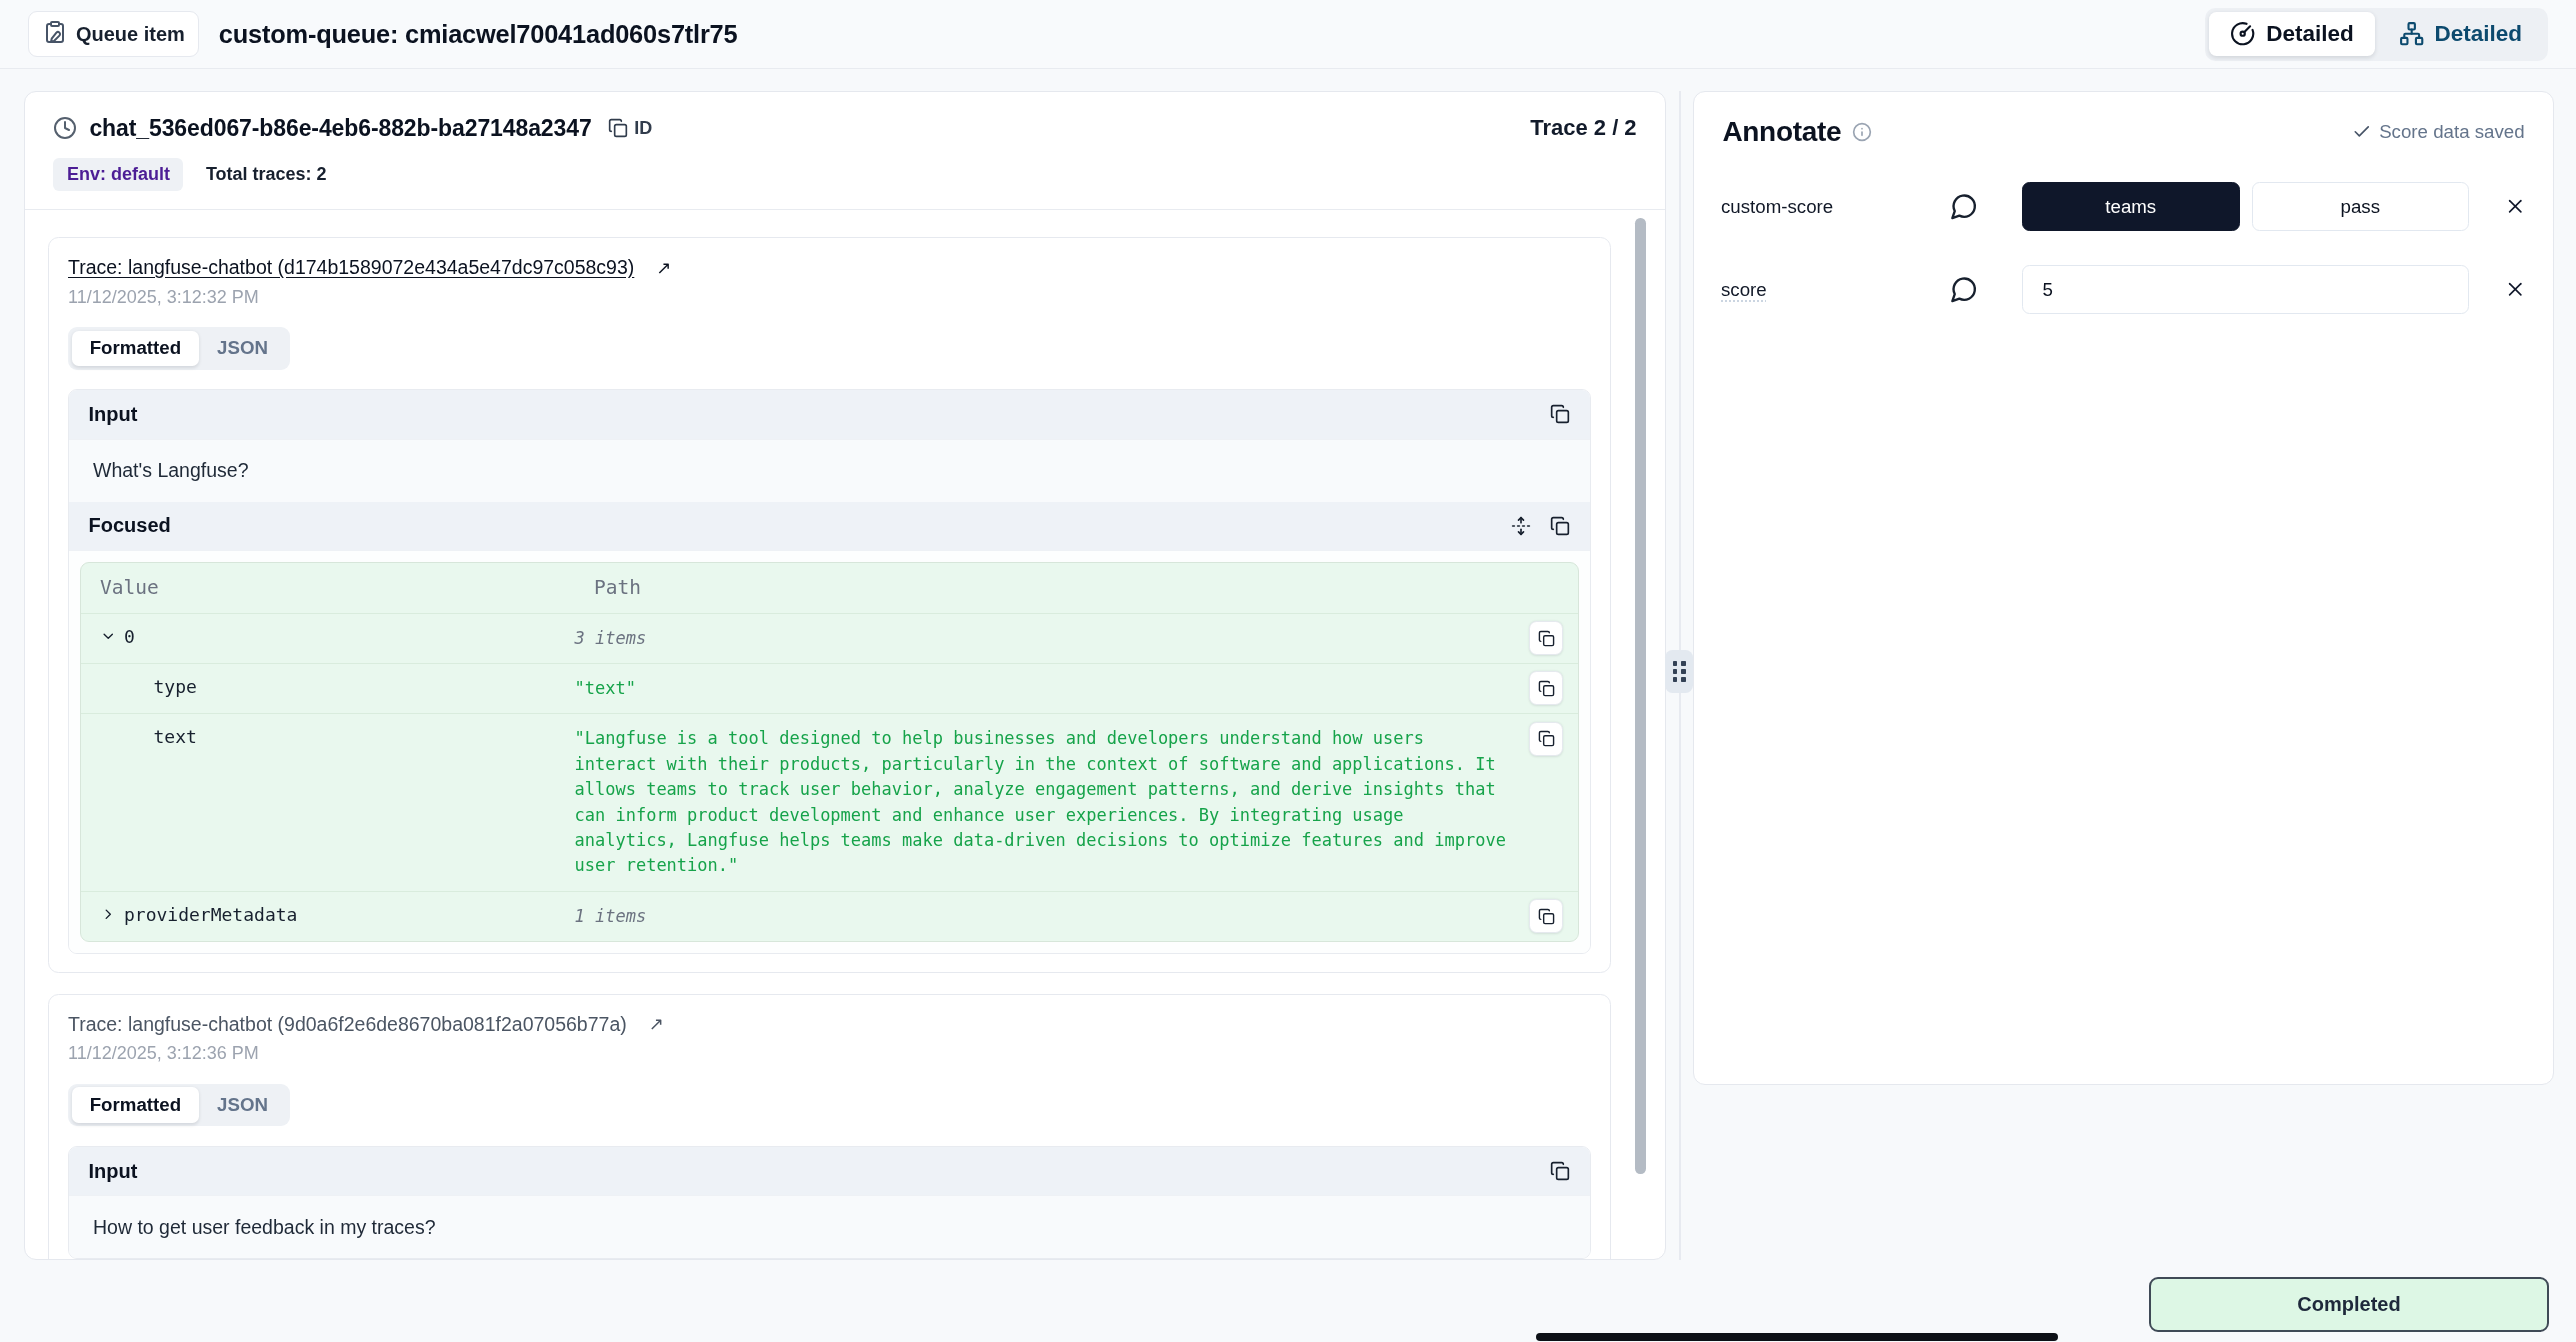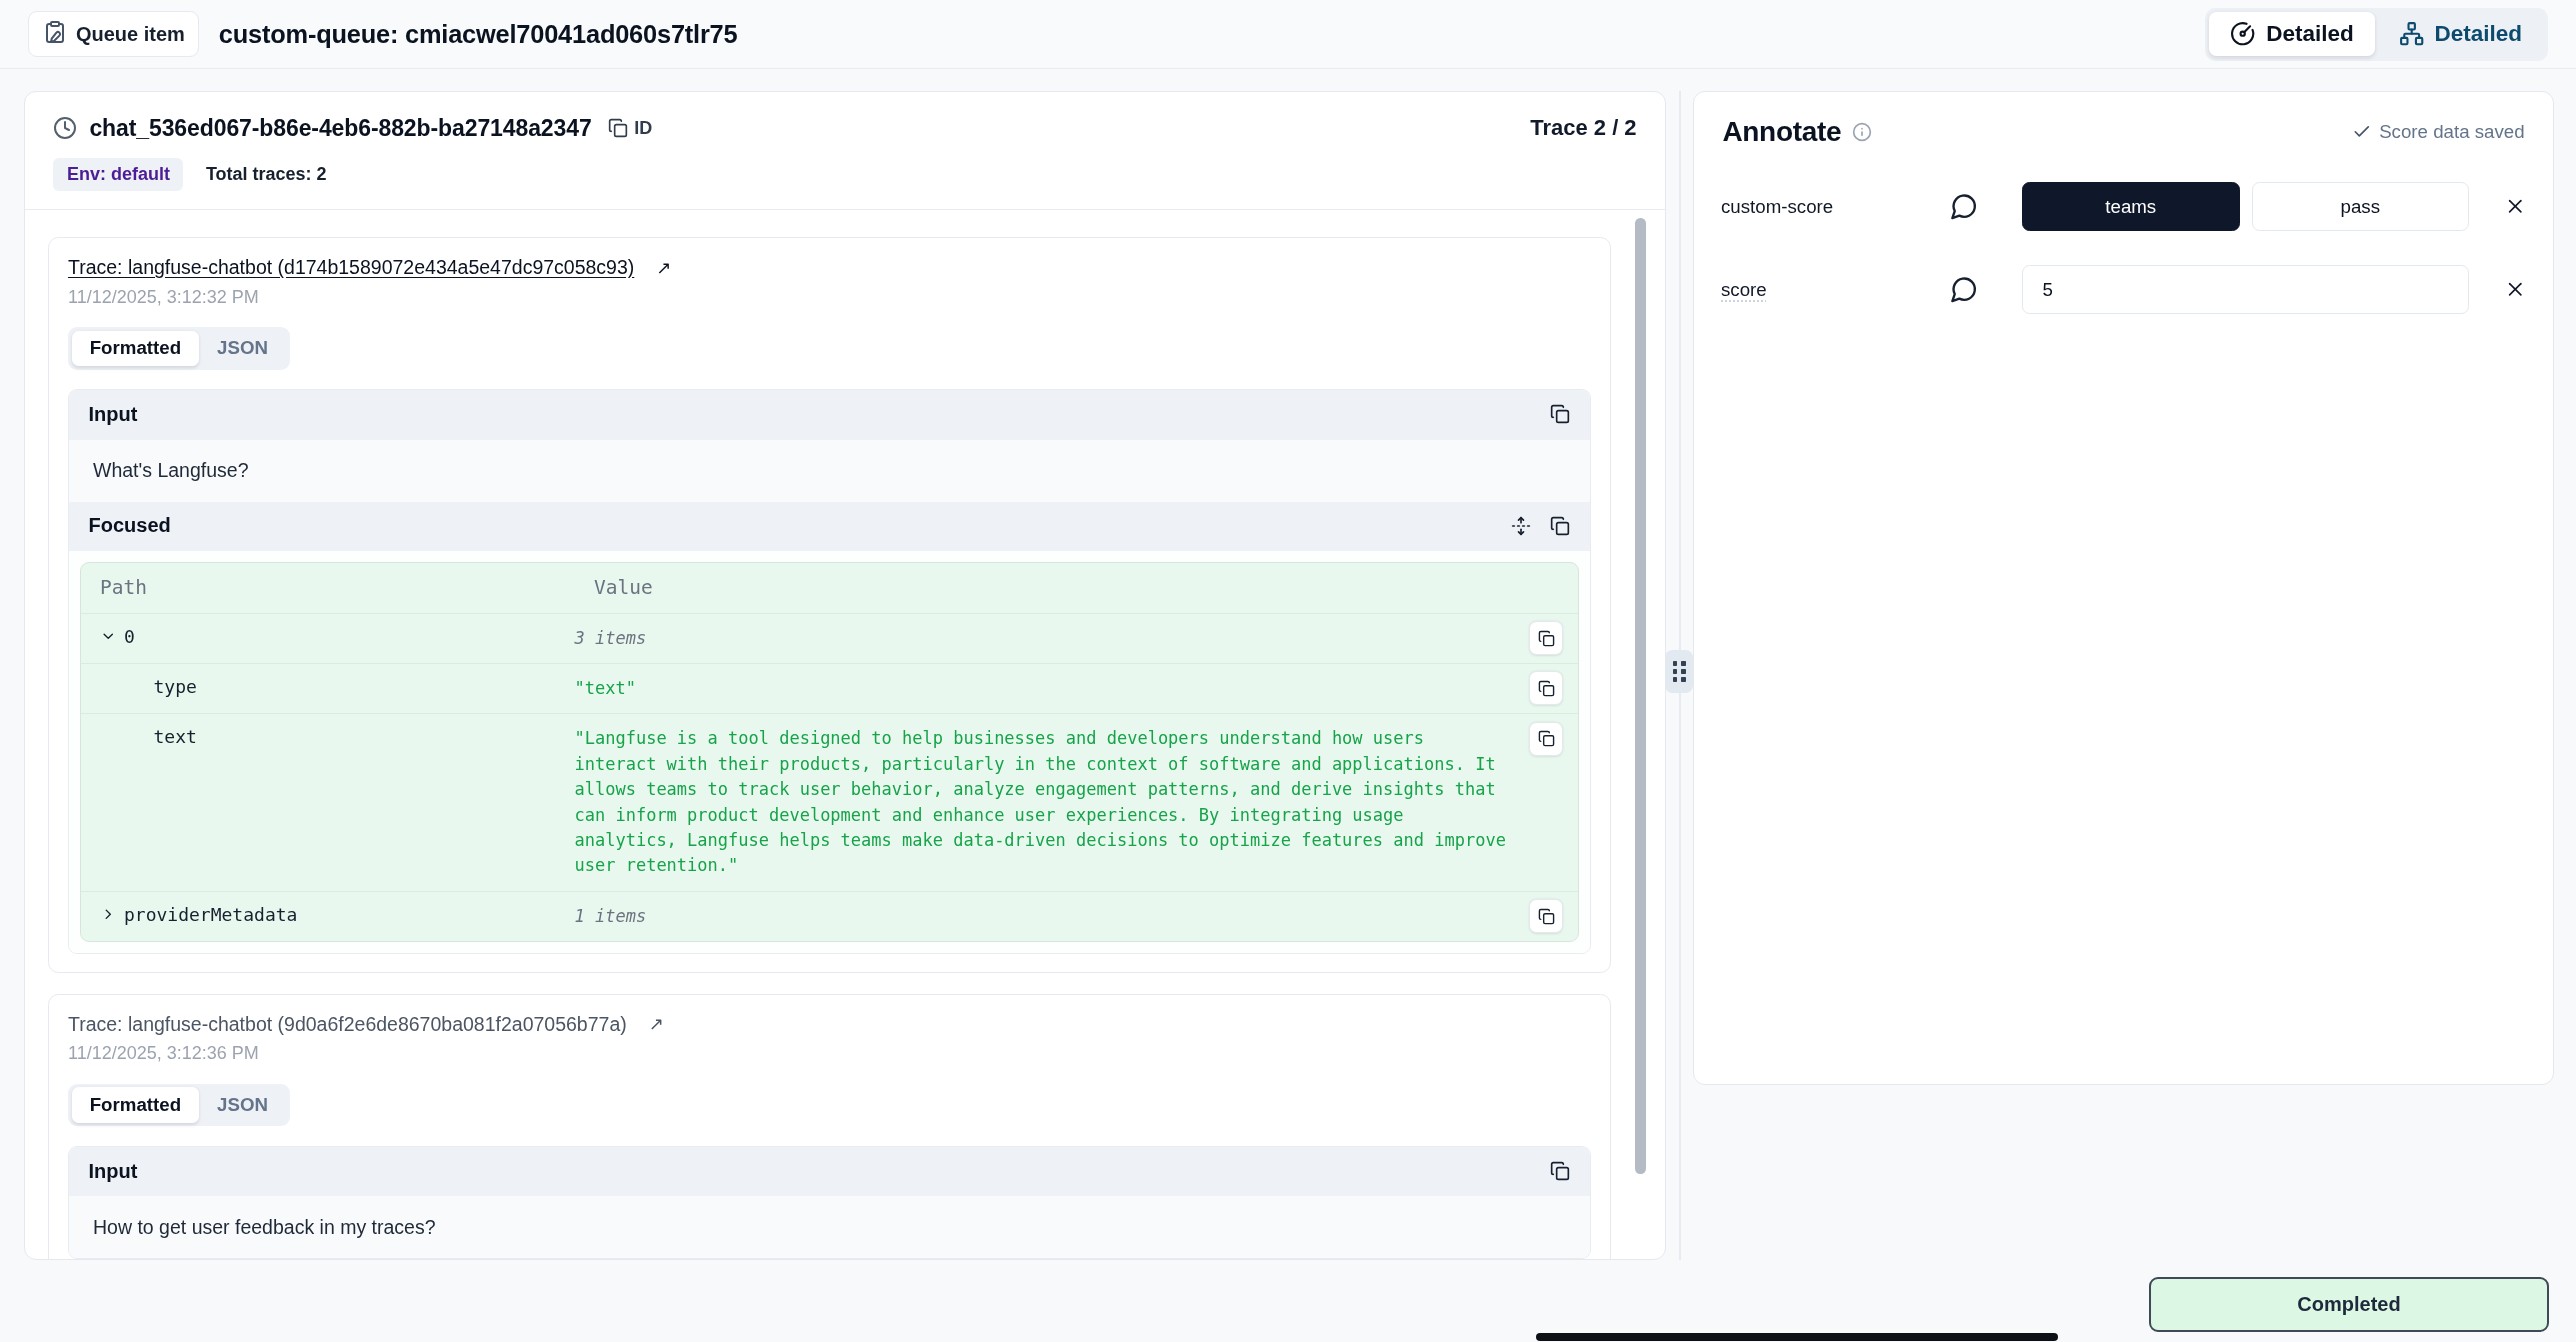--- a/index.html
+++ b/index.html
@@ -268,22 +268,22 @@
               <svg viewBox="0 0 24 24" fill="none" stroke-width="2" stroke-linecap="round" stroke-linejoin="round">
                   <rect width="14" height="14" x="8" y="8" rx="2"></rect>
                   <path d="M4 16c-1.1 0-2-.9-2-2V4c0-1.1.9-2 2-2h10c1.1 0 2 .9 2 2"></path>
                 </svg>
             </button>
           </span>
         </div>
         <div class="output-body">
           <div class="json-table mono">
             <div class="jrow jhead">
+              <div>Value</div>
               <div>Path</div>
-              <div>Value</div>
               <div></div>
             </div>
             <div class="jrow">
               <div class="jcell-path">
                 <svg viewBox="0 0 24 24" fill="none" stroke-width="2" stroke-linecap="round" stroke-linejoin="round">
                     <path d="m6 9 6 6 6-6"></path>
                   </svg>
                 <span>0</span>
               </div>
               <div class="jcell-value meta">3 items</div>

